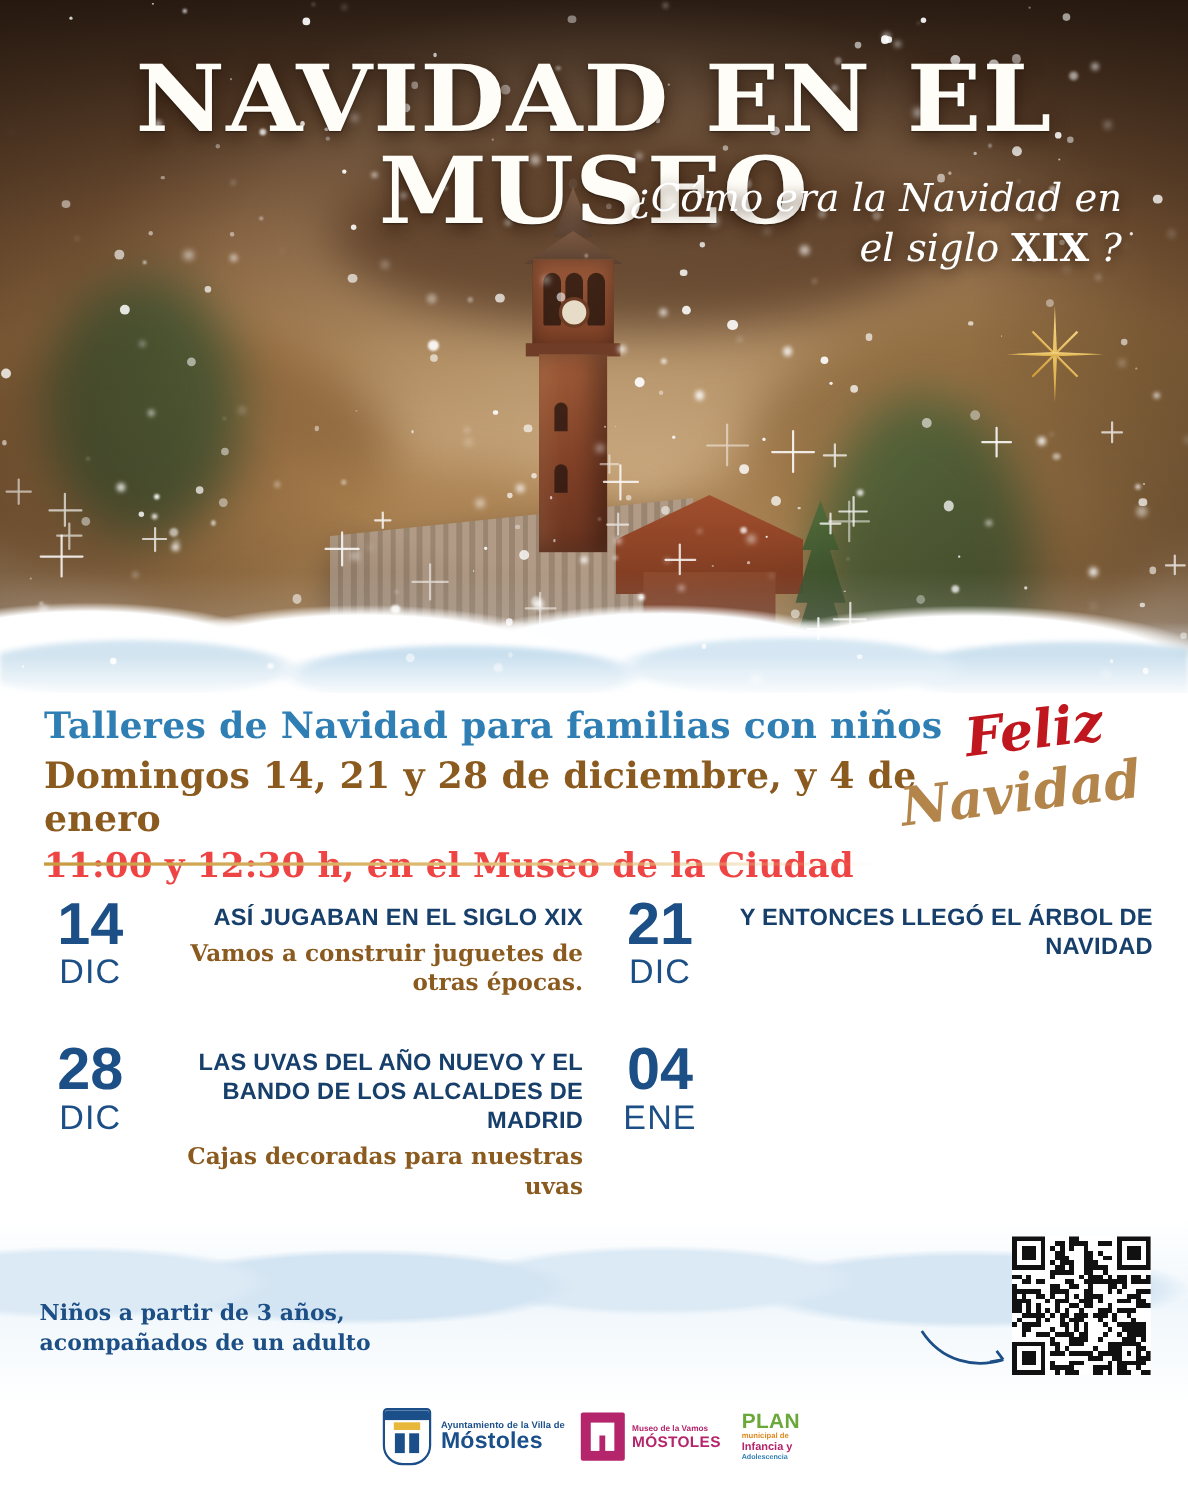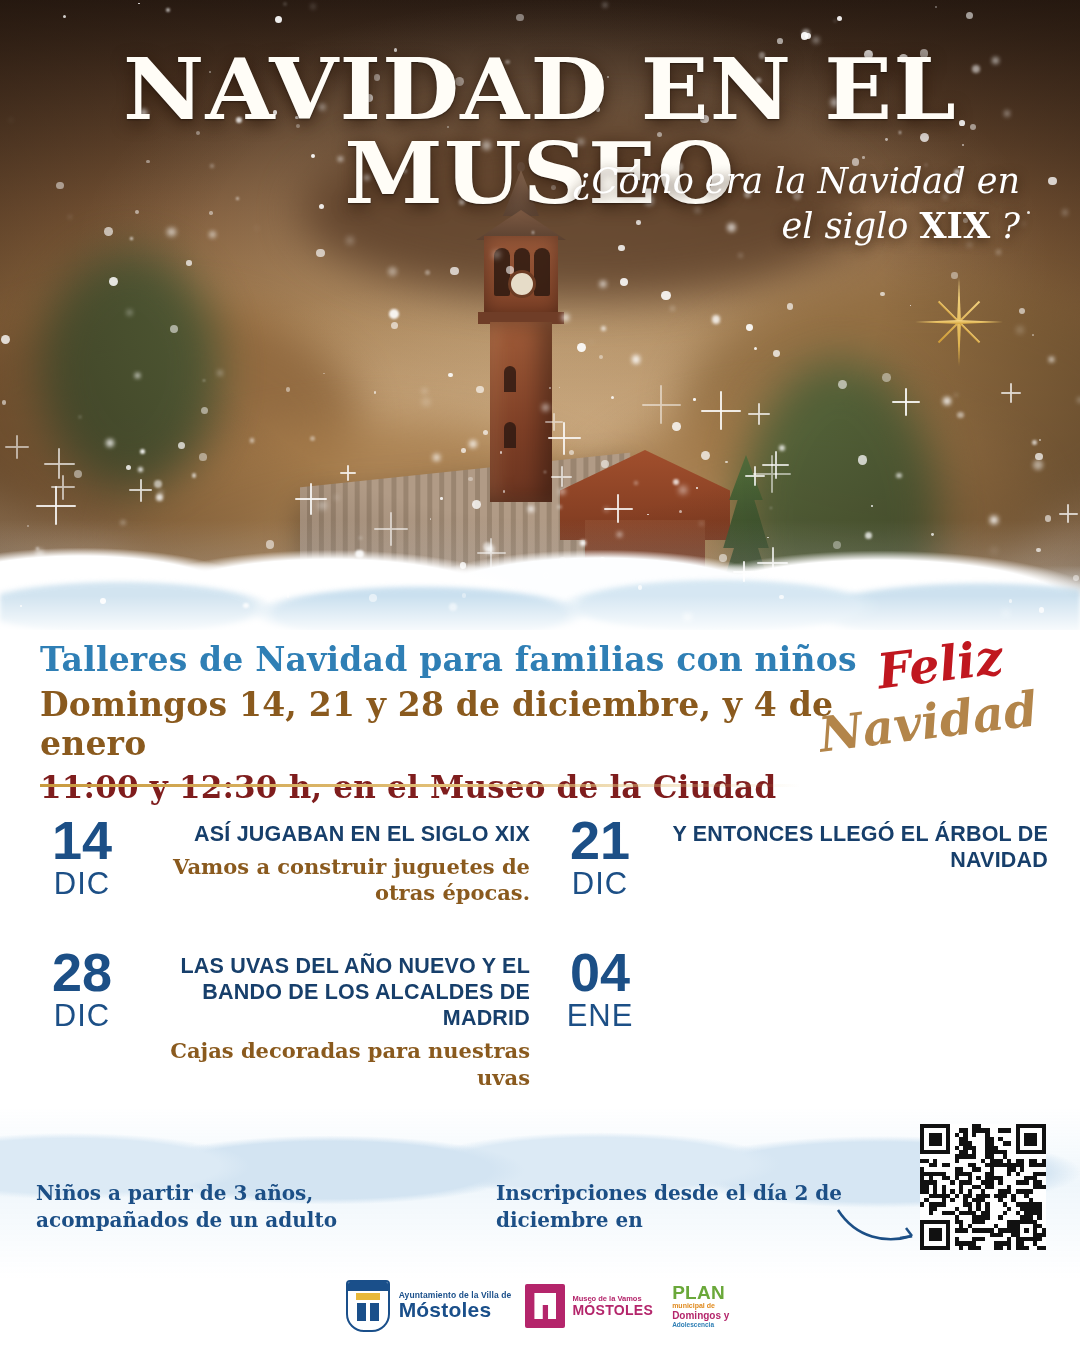--- a/index.html
+++ b/index.html
@@ -180,21 +180,21 @@
     font-weight:700;font-size:33px;color:#2f7fb5;letter-spacing:.2px;
     margin-bottom:6px;
   }
   .info .line2{
     font-family:"DejaVu Serif", serif;
     font-weight:700;font-size:33px;color:#8a5a1e;letter-spacing:.2px;
     margin-bottom:6px;
   }
   .info .line3{
     font-family:"DejaVu Serif", serif;
-    font-weight:700;font-size:31px;color:#7f1d1d;letter-spacing:.2px;
+    font-weight:700;font-size:31px;color:#ef4444;letter-spacing:.2px;
   }
   .divider{
     position:absolute;left:40px;top:784px;width:760px;height:3px;
     background:linear-gradient(90deg,#c89a3e,#e2c078 55%,rgba(226,192,120,0));
   }
   .feliz{
     position:absolute;right:30px;top:640px;width:220px;height:140px;
     font-family:"DejaVu Serif", serif;font-style:italic;
     text-align:center;
   }
@@ -700,21 +700,20 @@
     </div>
   </div>
 
   <div class="bottomsnow"></div>
 
   <div class="note-left">
     <div>Niños a partir de 3 años,</div>
     <div>acompañados de un adulto</div>
   </div>
 
-  <div class="note-right">Inscripciones desde el día 2 de diciembre en</div>
 
   <div class="arrow">
     <svg width="80" height="44" viewBox="0 0 80 44">
       <path d="M2 6 C 20 34, 50 40, 76 32" stroke="#1c4f86" stroke-width="2.5" fill="none"></path>
       <path d="M76 32 L 64 34 M76 32 L 70 24" stroke="#1c4f86" stroke-width="2.5" fill="none"></path>
     </svg>
   </div>
 
   <div class="qr">
     <svg id="qr-svg" width="126" height="126" viewBox="0 0 29 29" shape-rendering="crispEdges">
@@ -1167,19 +1166,19 @@
       <div class="txt">
         <div class="t1">Museo de la Vamos</div>
         <div class="t2">MÓSTOLES</div>
       </div>
     </div>
 
     <div class="logo-plan">
       <div class="box">
         <div class="p1">PLAN</div>
         <div class="p2">municipal de</div>
-        <div class="p3">Domingos y</div>
+        <div class="p3">Infancia y</div>
         <div class="p4">Adolescencia</div>
       </div>
     </div>
   </div>
 
 </div>
 
 </body></html>

